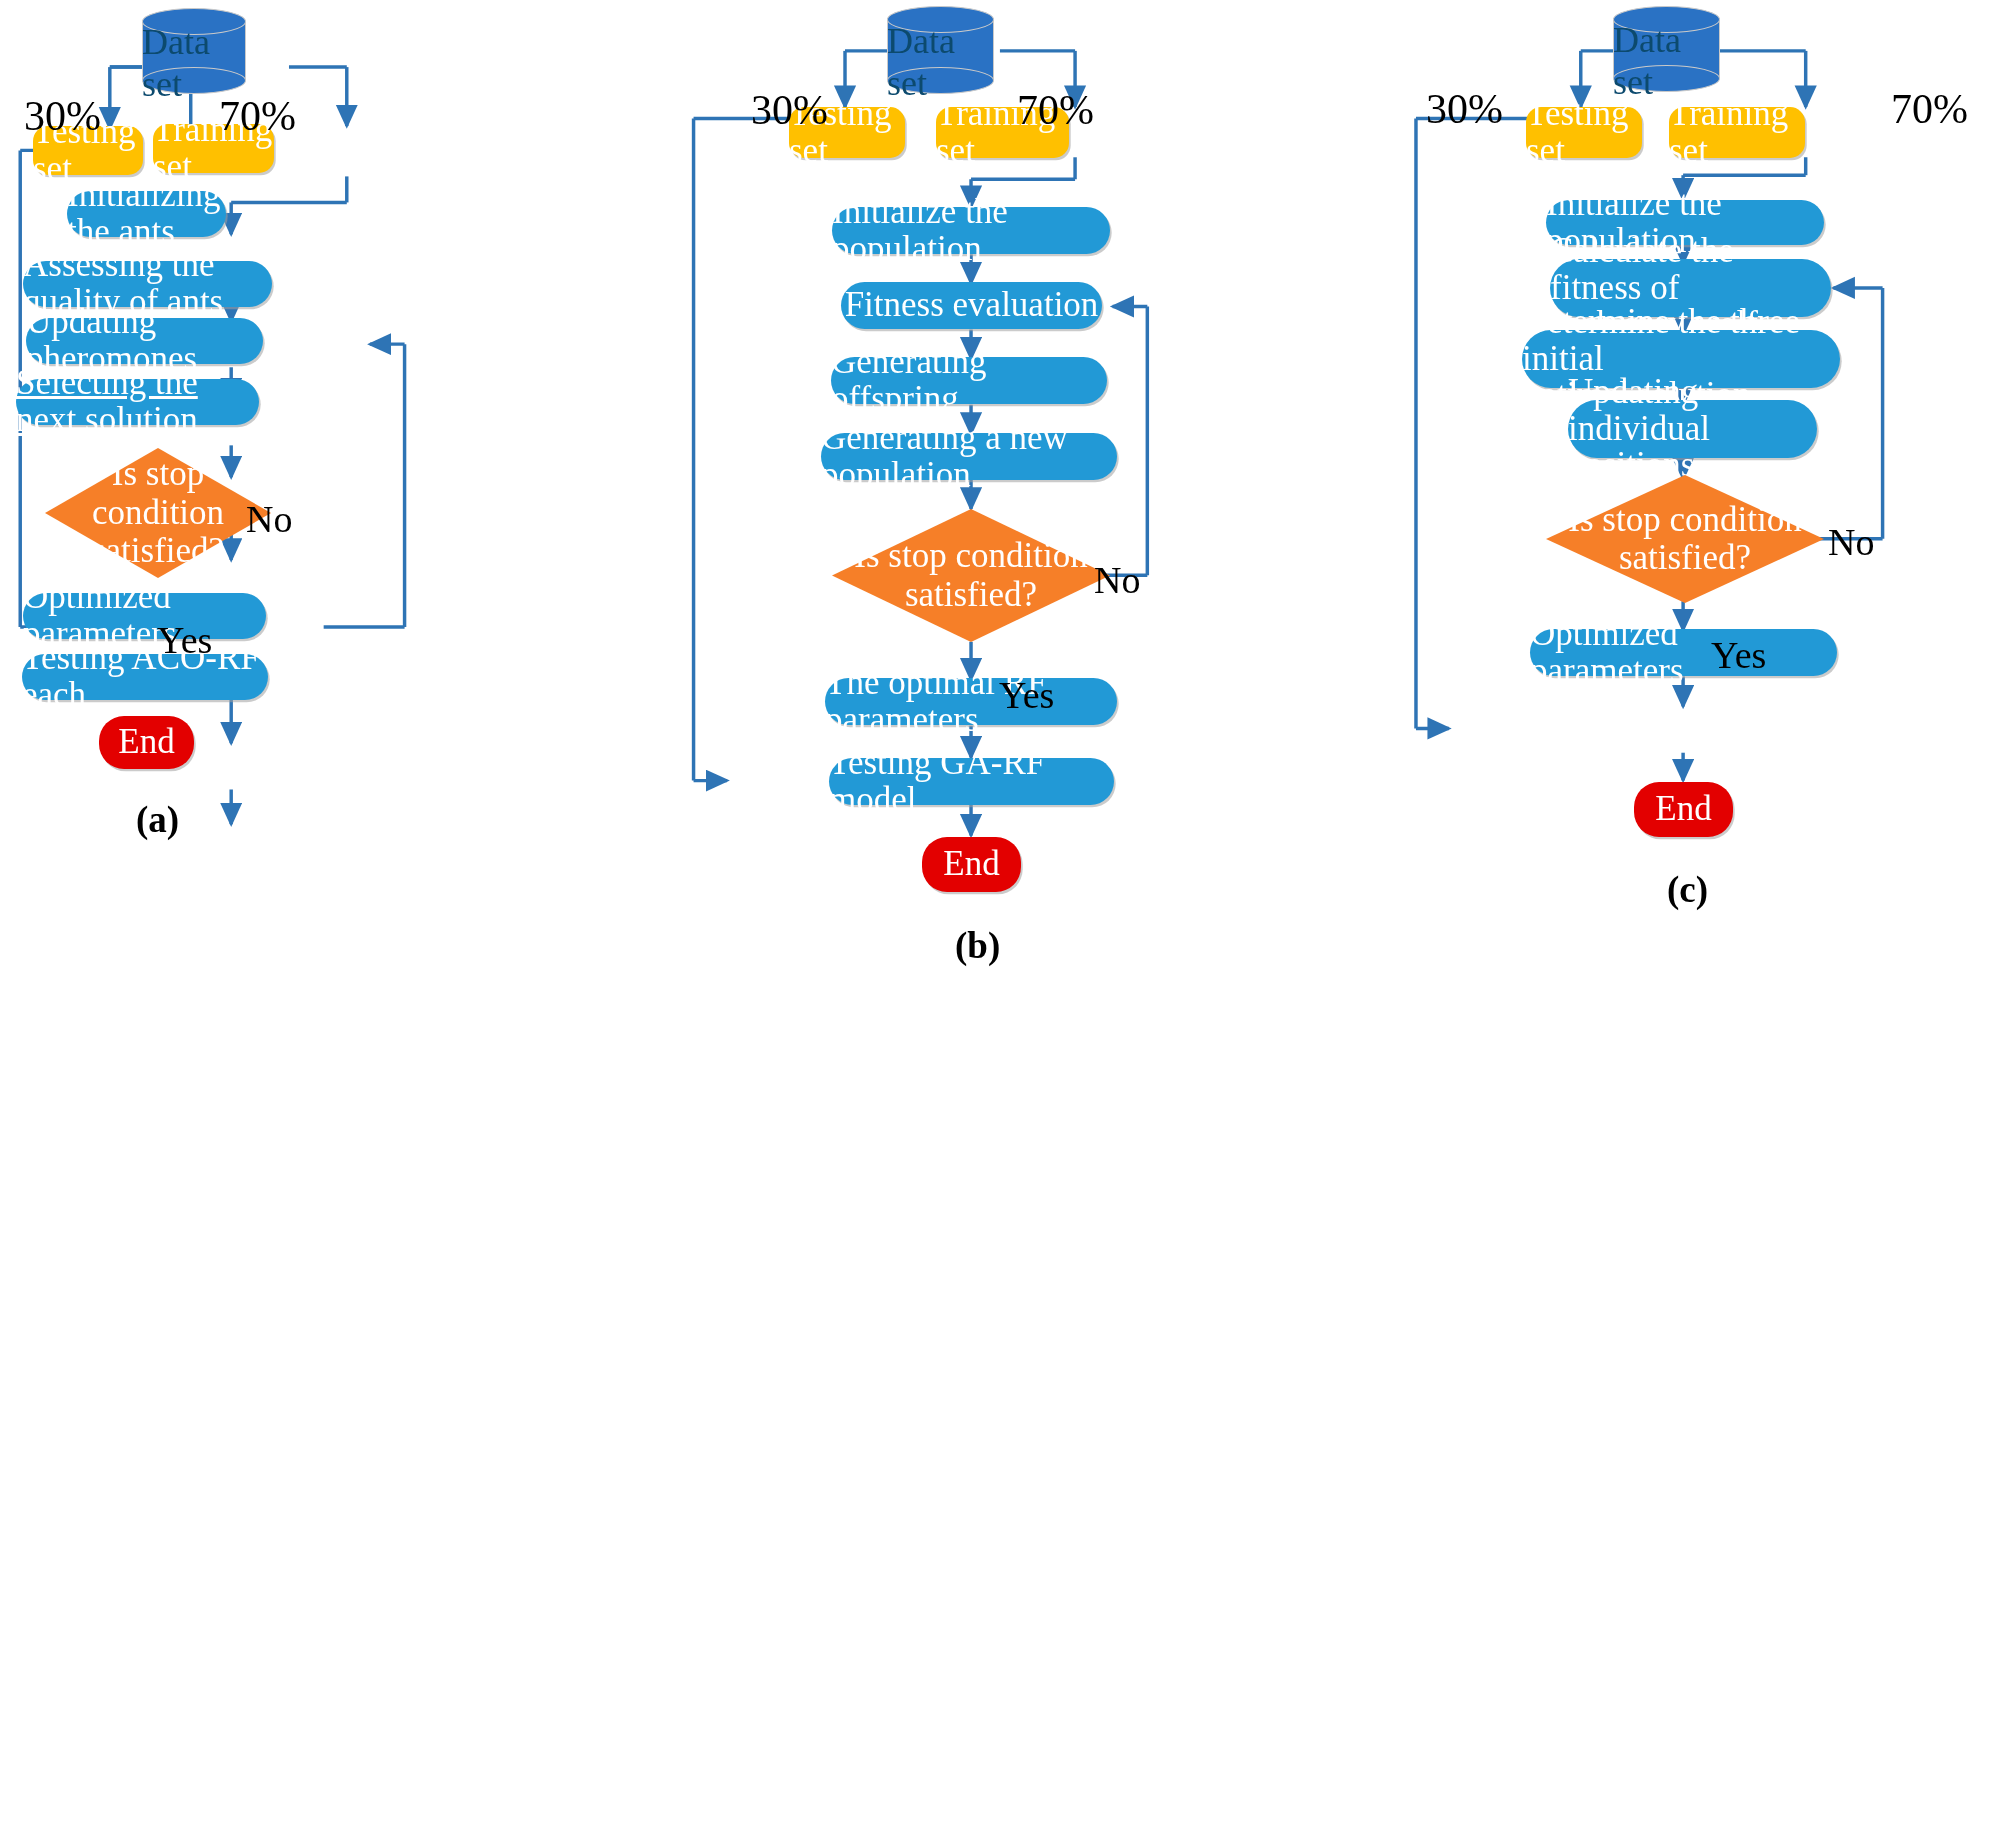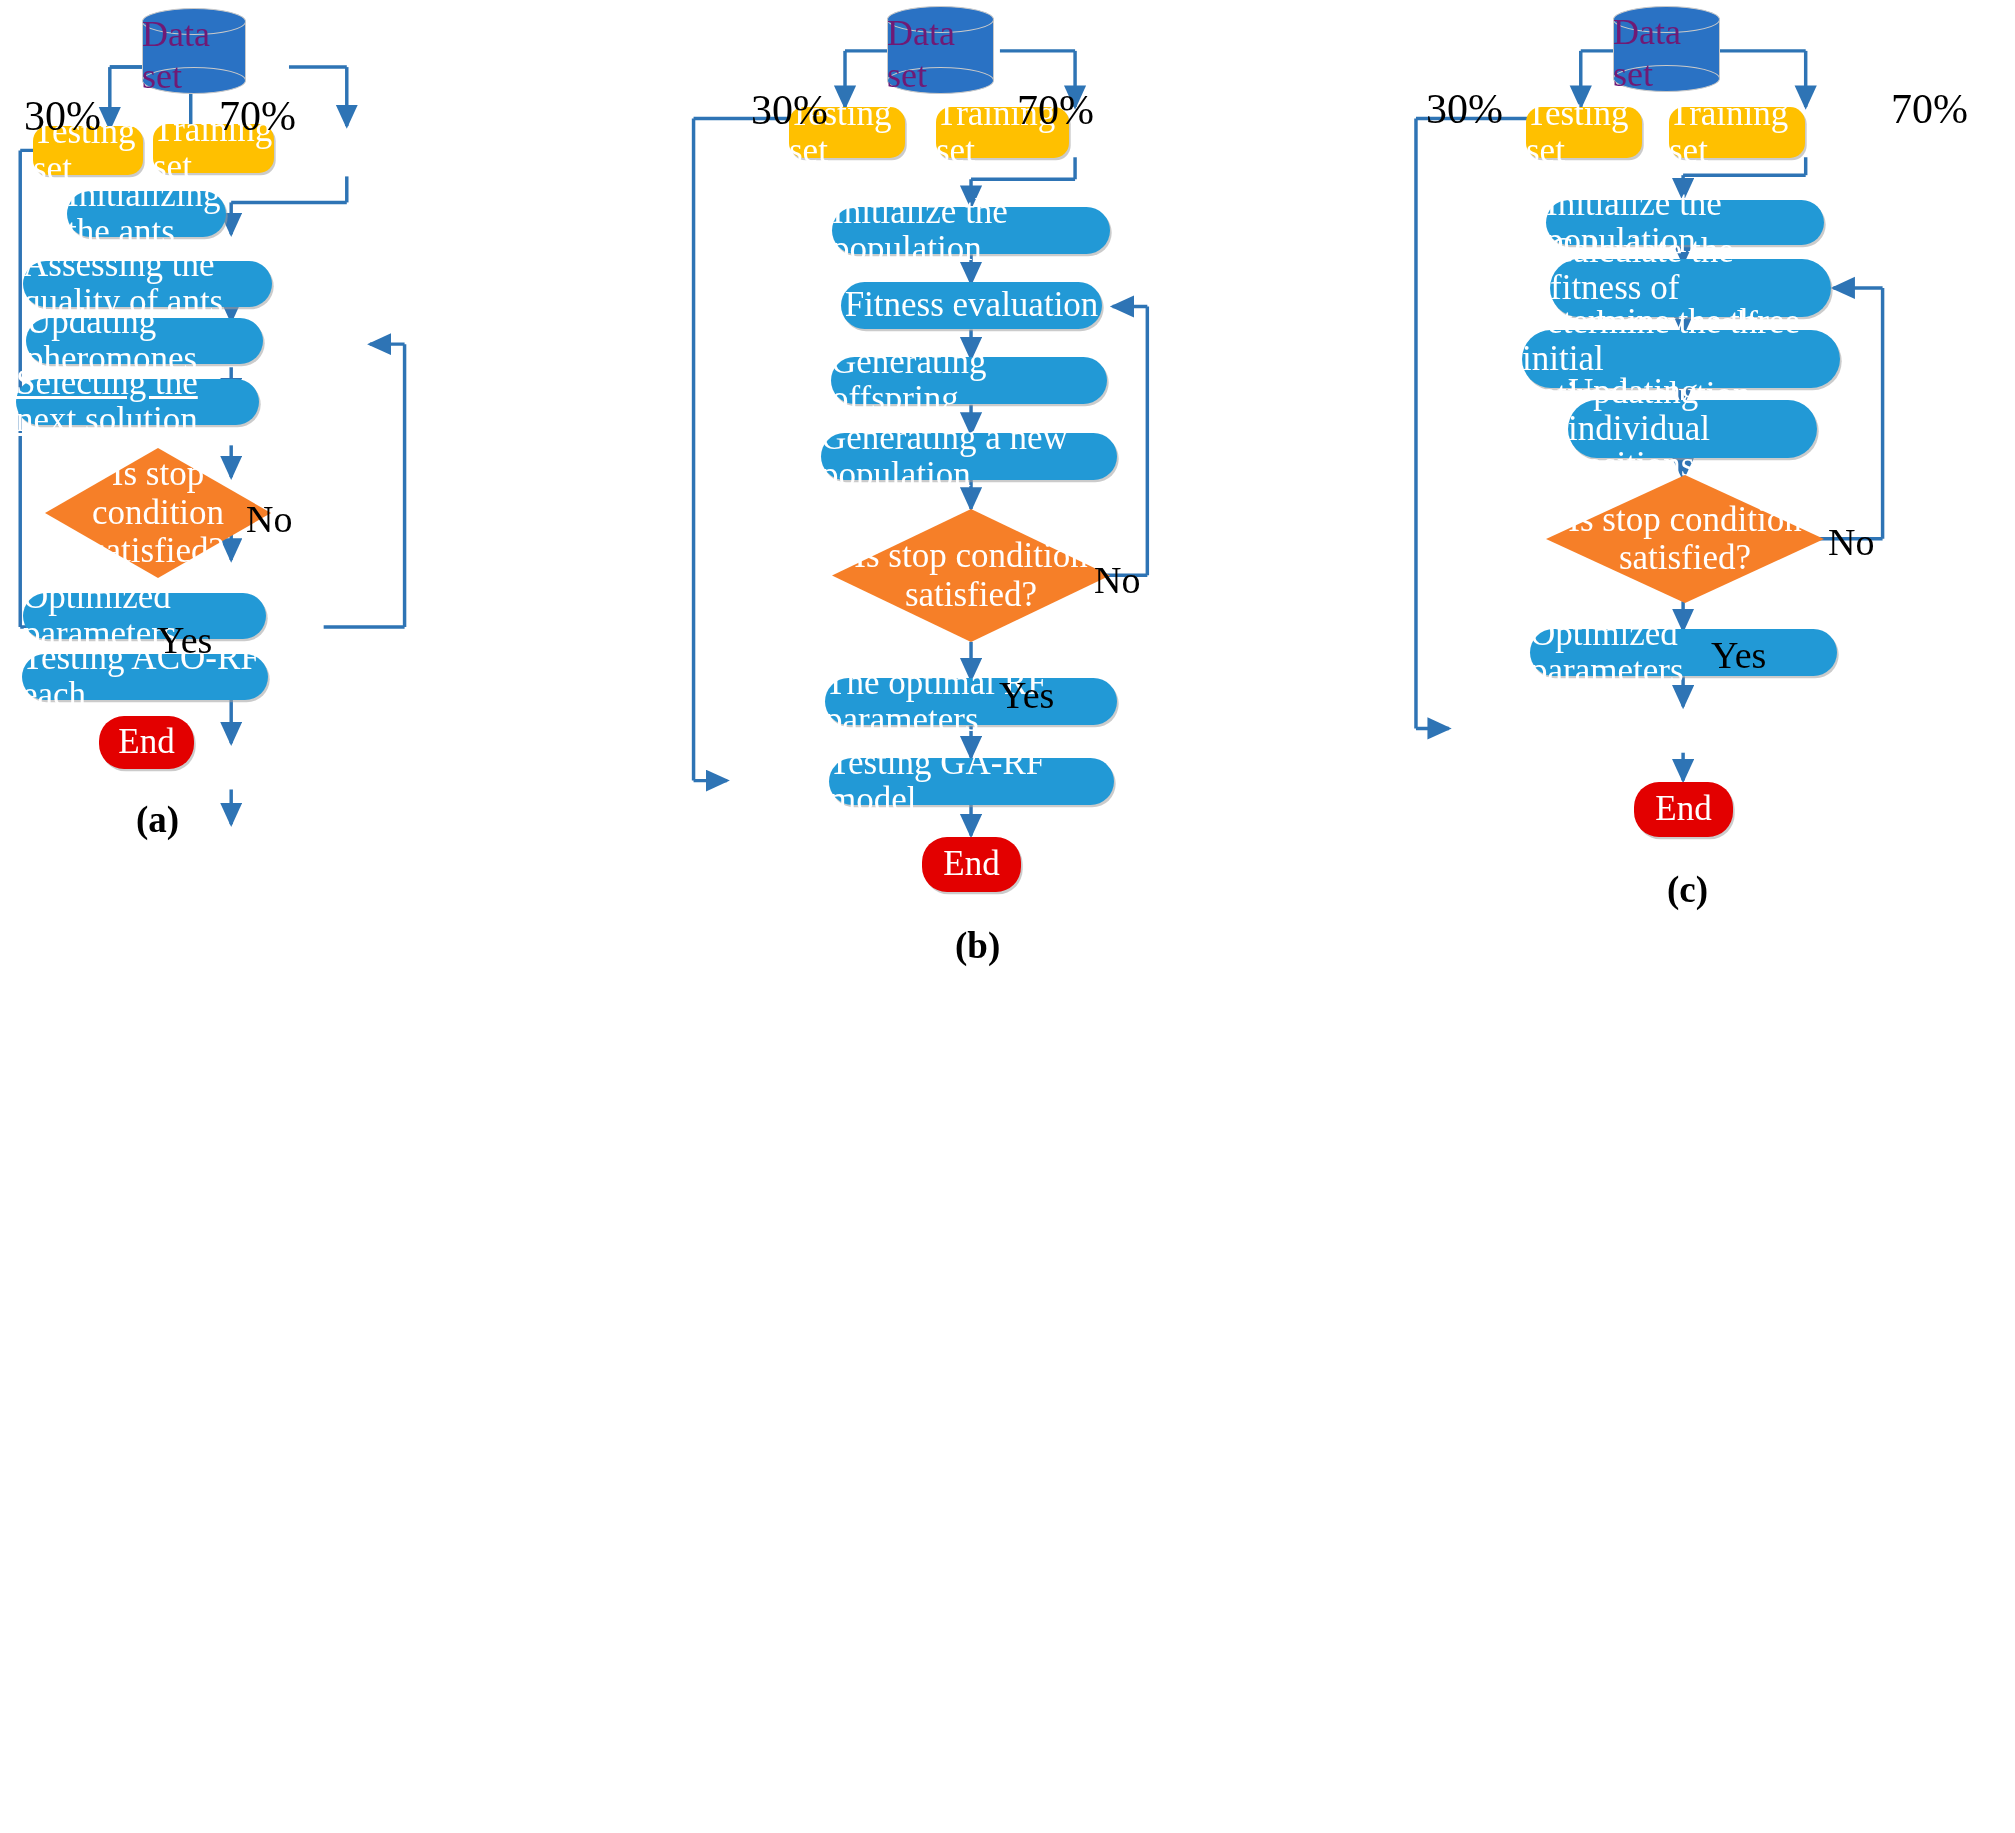--- a/index.html
+++ b/index.html
@@ -94,27 +94,27 @@
     left: 0; bottom: 0;
     width: 100%;
     height: 27px;
     background: #2A72C4;
     border: 1.2px solid #c9c9c9;
     border-radius: 50%;
     box-sizing: border-box;
   }
   .cyl .cyl-label {
     position: absolute;
-    left: 0; top: 4px;
+    left: 0; top: 12px;
     width: 100%;
     height: 100%;
     display: flex;
     align-items: center;
     justify-content: center;
-    color: #701a75;
+    color: #0c4a6e;
     font-size: 36px;
     z-index: 4;
   }
 
   
   .diamond {
     position: absolute;
     z-index: 2;
   }
   .diamond .dm-shape {

